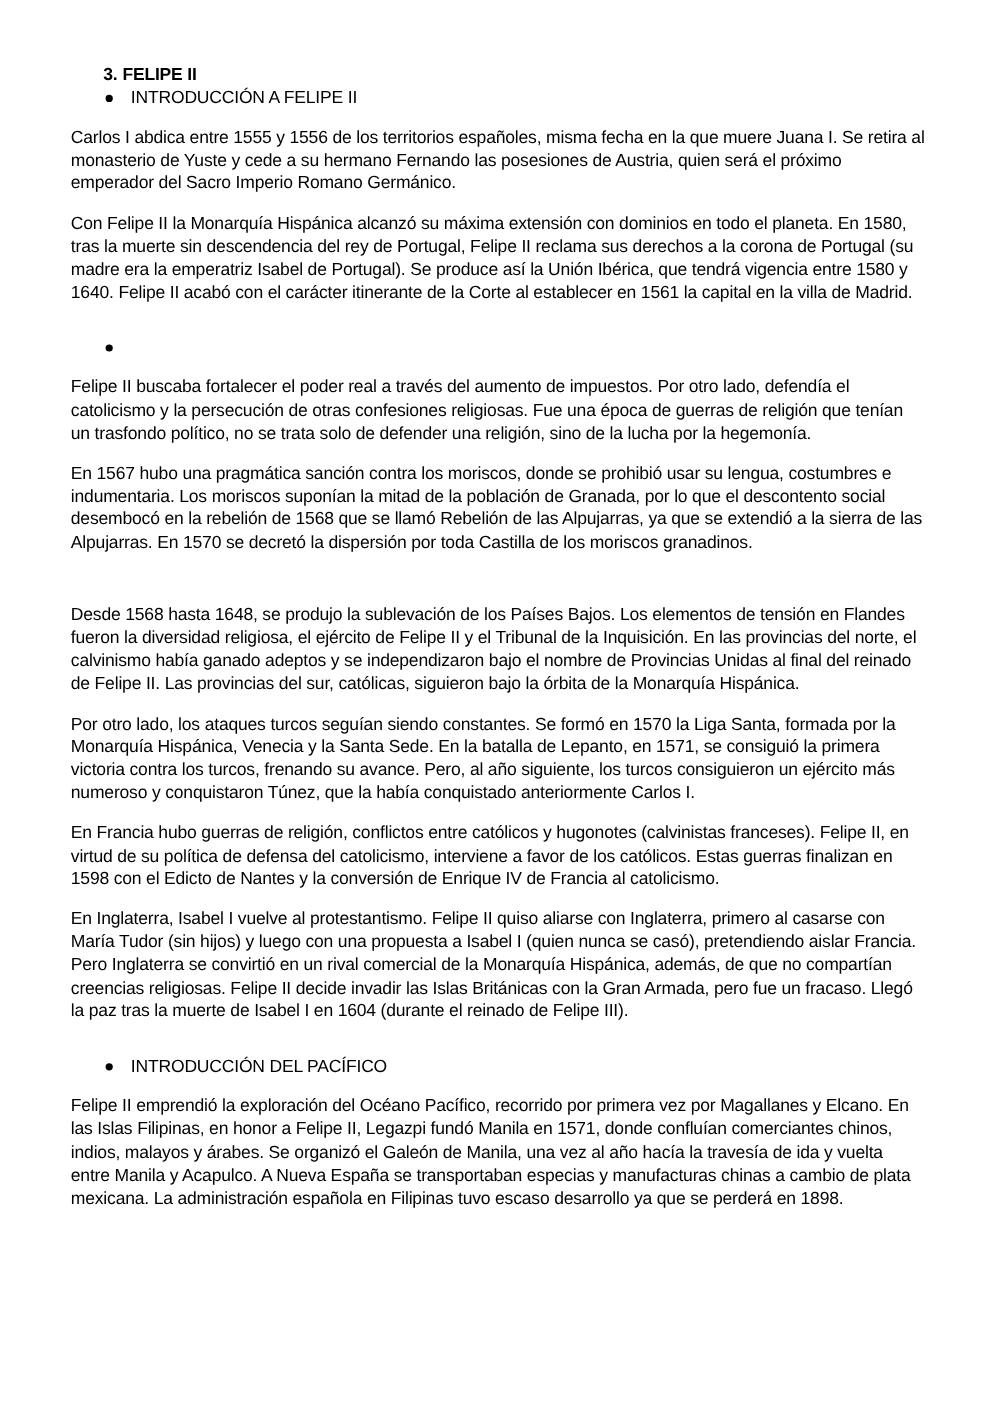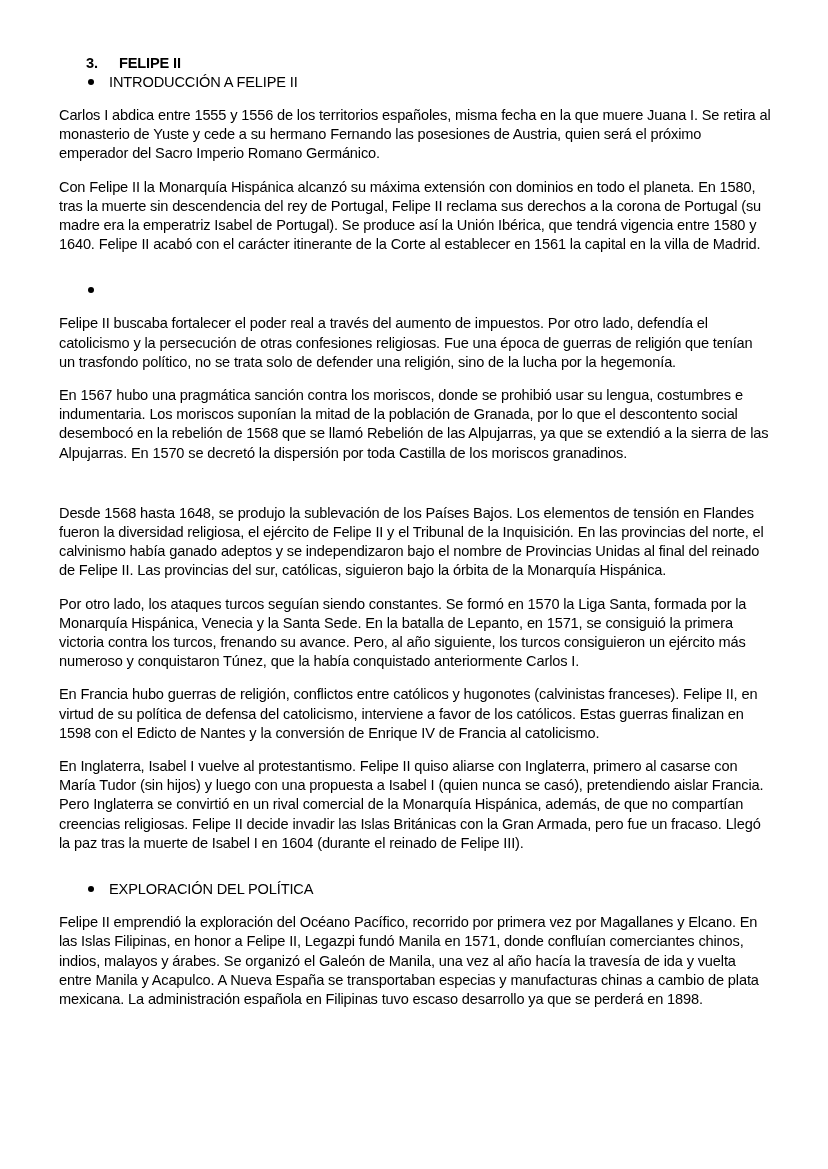--- a/index.html
+++ b/index.html
@@ -29,21 +29,21 @@
       padding-left: 27px;
       font-weight: bold;
       height: 19px;
     }
     .heading .num {
       position: absolute;
       left: 27px;
     }
     .heading .htext {
       position: absolute;
-      left: 60px;
+      left: 43px;
     }
     .bullet-head {
       position: relative;
       height: 19px;
       margin-bottom: 1px;
     }
     .bullet-head .dot {
       position: absolute;
       left: 29px;
       top: 6px;
@@ -100,18 +100,18 @@
     <p>Por otro lado, los ataques turcos seguían siendo constantes. Se formó en 1570 la Liga Santa, formada por la Monarquía Hispánica, Venecia y la Santa Sede. En la batalla de Lepanto, en 1571, se consiguió la primera victoria contra los turcos, frenando su avance. Pero, al año siguiente, los turcos consiguieron un ejército más numeroso y conquistaron Túnez, que la había conquistado anteriormente Carlos I.</p>
     <p>En Francia hubo guerras de religión, conflictos entre católicos y hugonotes (calvinistas franceses). Felipe II, en virtud de su política de defensa del catolicismo, interviene a favor de los católicos. Estas guerras finalizan en 1598 con el Edicto de Nantes y la conversión de Enrique IV de Francia al catolicismo.</p>
     <p>En Inglaterra, Isabel I vuelve al protestantismo. Felipe II quiso aliarse con Inglaterra, primero al casarse con María Tudor (sin hijos) y luego con una propuesta a Isabel I (quien nunca se casó), pretendiendo aislar Francia. Pero Inglaterra se convirtió en un rival comercial de la Monarquía Hispánica, además, de que no compartían creencias religiosas. Felipe II decide invadir las Islas Británicas con la Gran Armada, pero fue un fracaso. Llegó la paz tras la muerte de Isabel I en 1604 (durante el reinado de Felipe III).</p>
   </div>
 
   <div class="section-gap"></div>
 
   <div>
     <div class="bullet-head">
       <span class="dot"></span>
-      <span class="btext">EXPLORACIÓN DEL POLÍTICA</span>
+      <span class="btext">INTRODUCCIÓN DEL PACÍFICO</span>
     </div>
     <p>Felipe II emprendió la exploración del Océano Pacífico, recorrido por primera vez por Magallanes y Elcano. En las Islas Filipinas, en honor a Felipe II, Legazpi fundó Manila en 1571, donde confluían comerciantes chinos, indios, malayos y árabes. Se organizó el Galeón de Manila, una vez al año hacía la travesía de ida y vuelta entre Manila y Acapulco. A Nueva España se transportaban especias y manufacturas chinas a cambio de plata mexicana. La administración española en Filipinas tuvo escaso desarrollo ya que se perderá en 1898.</p>
   </div>
 
 </div>
 
 </body></html>

